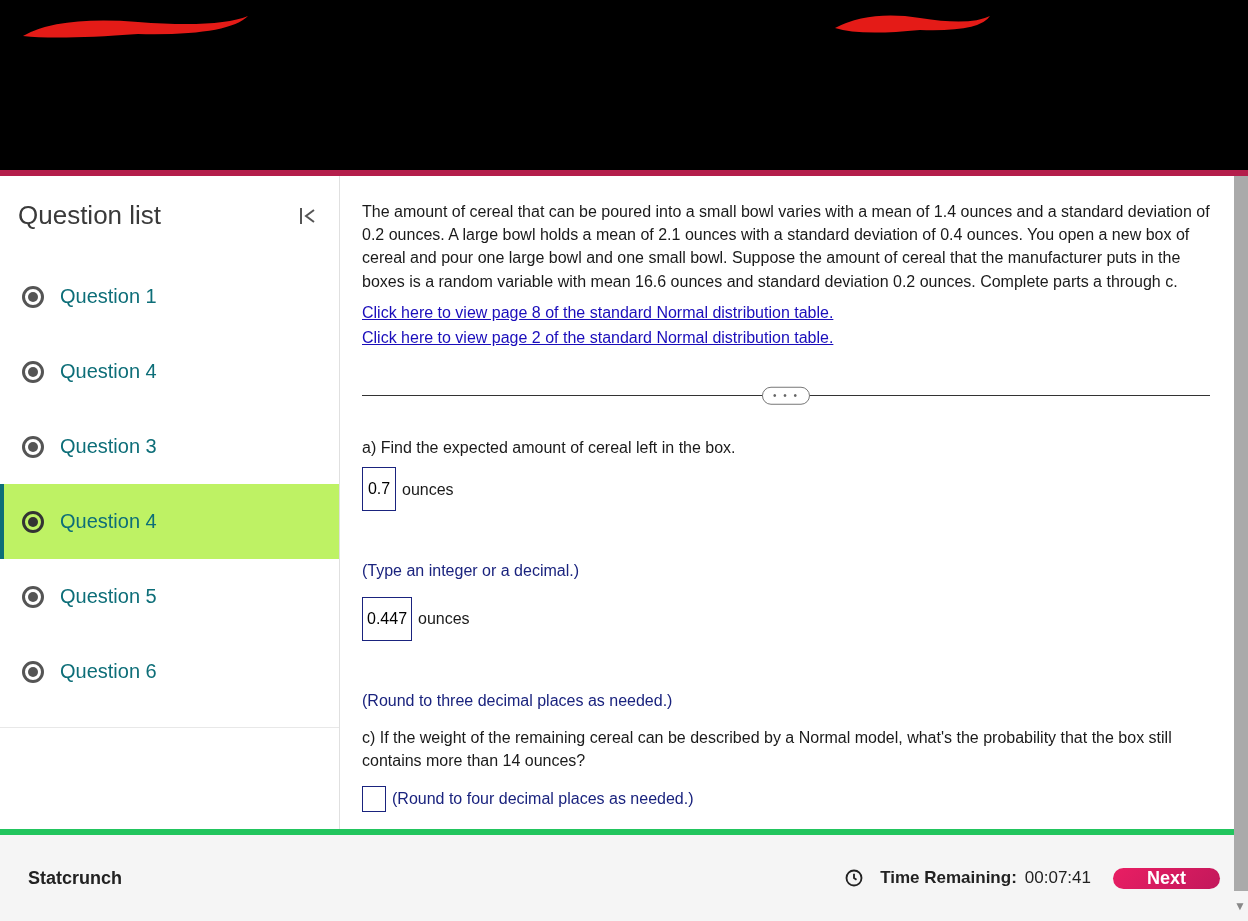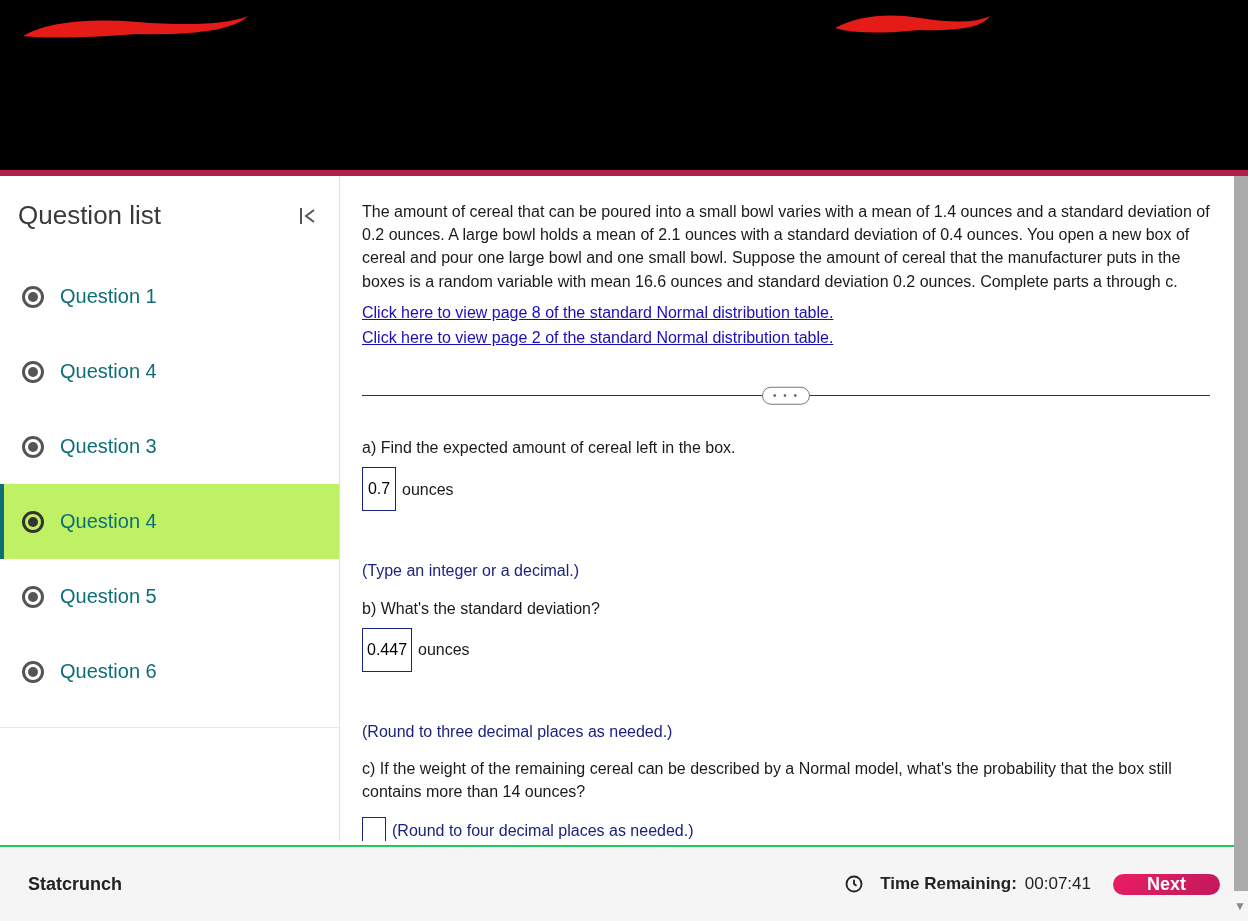--- a/index.html
+++ b/index.html
@@ -36,21 +36,21 @@
   
   .part { margin-bottom: 12px;}
   .answer-row { margin: 8px 0 4px 0; display:flex; align-items:center; gap:6px;}
   .answer-input { border: 1px solid #1a237e; padding: 12px 4px; font-size: 16px; text-align:center; min-width: 24px; font-family: inherit;}
   .answer-input.w1 { width: 34px;}
   .answer-input.w2 { width: 50px;}
   .answer-input.w3 { width: 20px; height:20px;}
   .hint { color: #1a237e; font-size: 16px; margin-bottom: 14px; display:block;margin-top:48px;}
   .unit { font-size:16px;}
   
-  .footer { position:absolute; left:0; right:0; bottom:0; height:76px; background:#f5f5f5; border-top:2px solid #22c55e; display:flex; align-items:center; padding: 0 28px; }
+  .footer { position:absolute; left:0; right:0; bottom:0; height:92px; background:#f5f5f5; border-top:6px solid #22c55e; display:flex; align-items:center; padding: 0 28px; }
   .tool-label { font-weight: bold; font-size: 18px; color:#222;}
   .spacer { flex:1;}
   .time-wrap { display:flex; align-items:center; gap:8px; margin-right: 22px;}
   .clock-icon { width:20px; height:20px;}
   .time-label { font-weight:bold; font-size:17px; color:#222;margin-left:8px;}
   .time-value { font-size:17px; color:#222;}
   .next-btn { background: linear-gradient(135deg, #e91e63, #c2185b); color:#fff; border:none; border-radius: 999px; padding: 0 34px; font-size: 18px; font-weight:bold; cursor:pointer;}
 
   .right-slider { position:absolute; right:0; top:176px; bottom:30px; width:14px; background:#ddd;}
   .right-slider-inner { background:#aaa; width:100%; height:100%;}
@@ -139,21 +139,20 @@
     <div class="part">
       <div>a) Find the expected amount of cereal left in the box.</div>
       <div class="answer-row">
         <input class="answer-input w1" value="0.7" style="">
         <span class="unit">ounces</span>
       </div>
       <span class="hint">(Type an integer or a decimal.)</span>
     </div>
 
     <div class="part">
-      <div>b) What's the standard deviation?</div>
       <div class="answer-row">
         <input class="answer-input w2" value="0.447" style="">
         <span class="unit">ounces</span>
       </div>
       <span class="hint">(Round to three decimal places as needed.)</span>
     </div>
 
     <div class="part">
       <div>c) If the weight of the remaining cereal can be described by a Normal model, what's the probability that the box still contains more than 14 ounces?</div>
       <div class="answer-row" style="margin-top:14px;">

